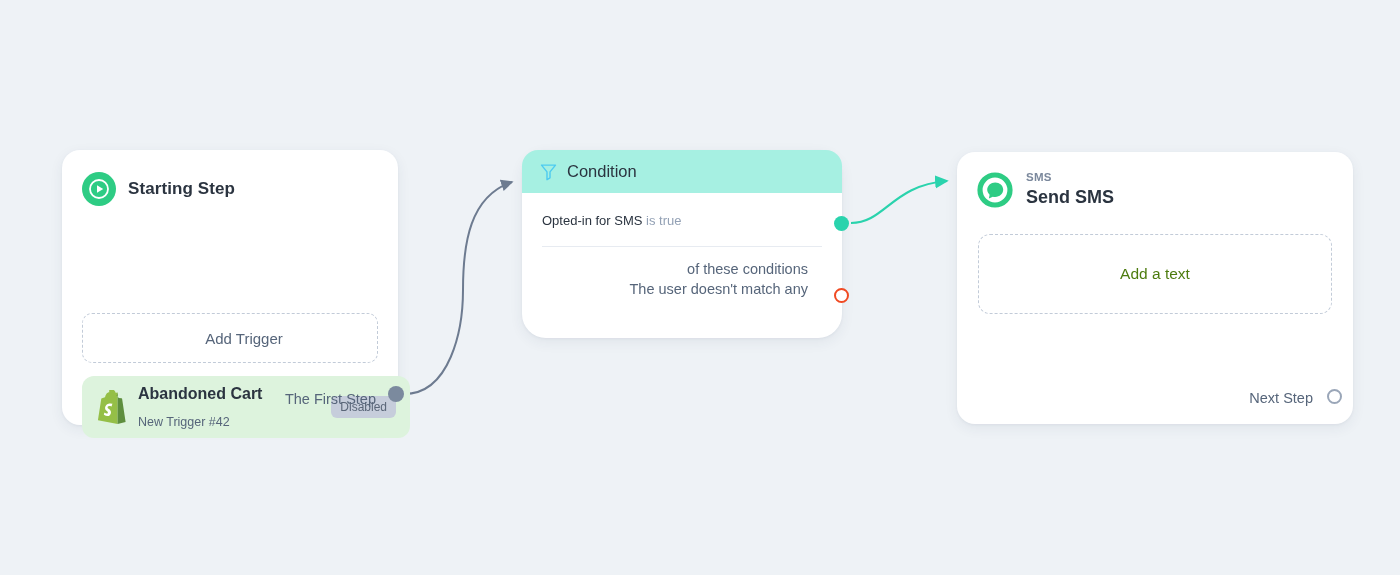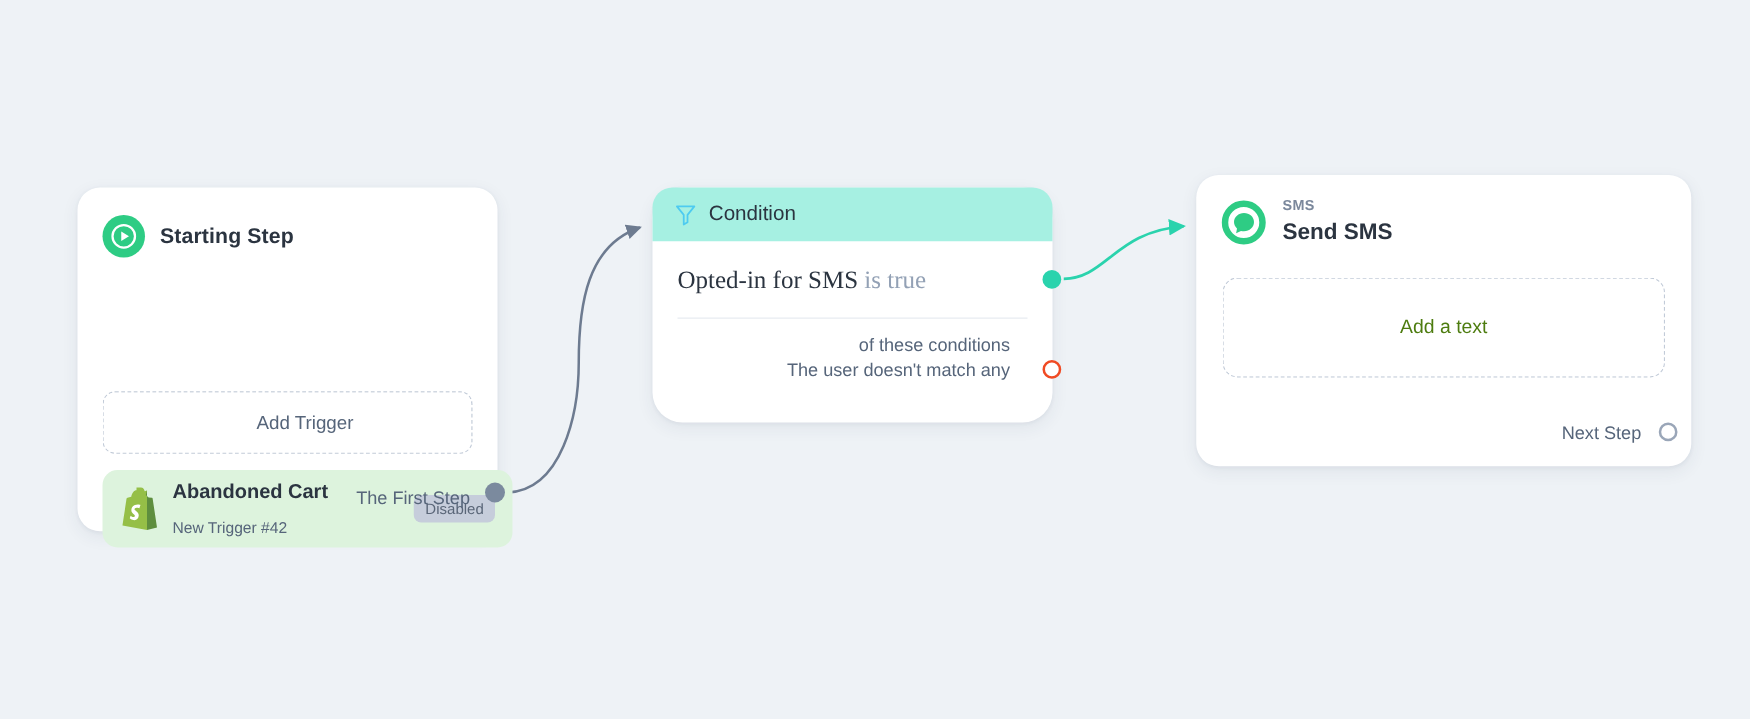--- a/index.html
+++ b/index.html
@@ -155,24 +155,23 @@
   .funnel-icon { width: 17px; height: 18px; display:block; flex:0 0 auto; }
   .cond-title {
     font-size: 16.5px;
     color: #2b3440;
     font-weight: normal;
   }
   .cond-body {
     padding: 20px 20px 0 20px;
   }
   .cond-rule {
-    font-size: 20px;
+    font-size: 13px;
     color: #2b3440;
     white-space: nowrap;
-    font-family: Liberation Serif, serif;
   }
   .cond-rule .op { color: #93a1b5; }
   .cond-divider {
     height: 1px;
     background: #e7ebf1;
     margin: 18px 0 0 0;
   }
   .cond-fallback {
     margin-top: 13px;
     text-align: right;
@@ -197,23 +196,23 @@
     border: 2.5px solid #f04a23;
     background: #ffffff;
     box-sizing: border-box;
     right: -7px;
     top: 138px;
   }
 
   
   #sms-card {
     left: 957px;
-    top: 140px;
+    top: 152px;
     width: 396px;
-    height: 233px;
+    height: 272px;
   }
   .sms-header {
     display: flex;
     align-items: center;
     gap: 13px;
     padding: 20px 20px 0 20px;
   }
   .sms-icon { width: 36px; height: 36px; flex: 0 0 auto; display:block; }
   .sms-kicker {
     font-size: 11.5px;

